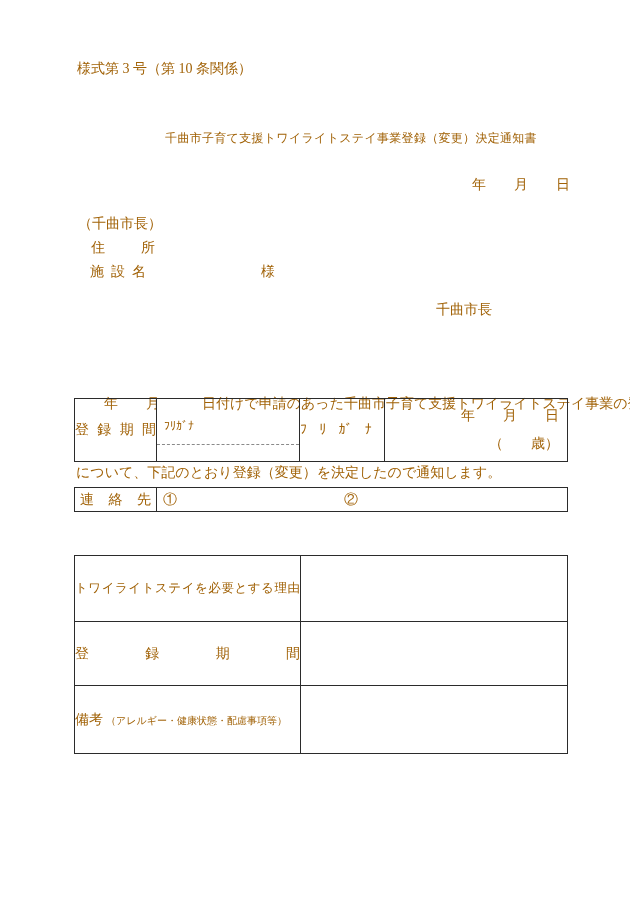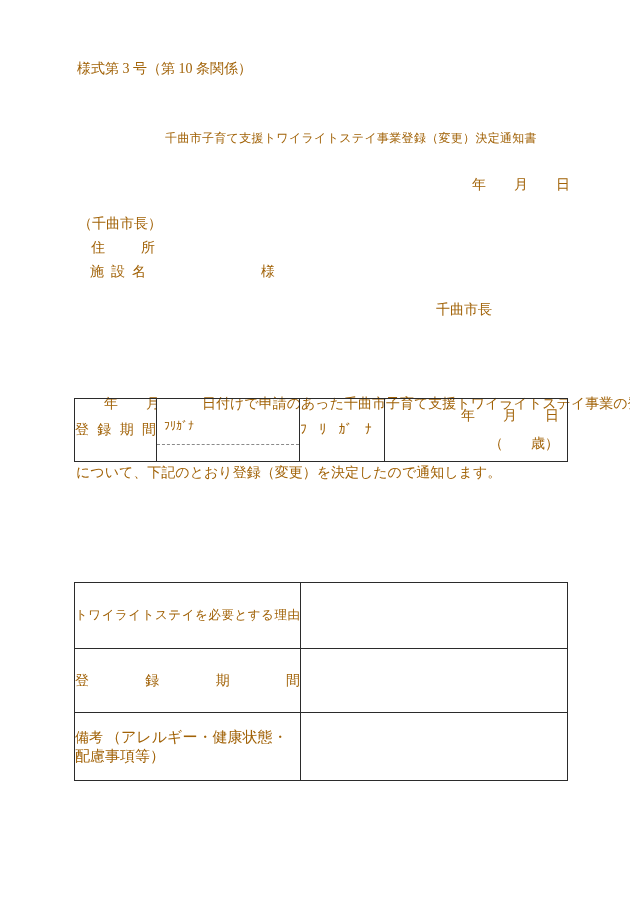--- a/index.html
+++ b/index.html
@@ -22,21 +22,21 @@
   .fname-row{left:74px;top:263px;text-align:center;}
   .fname-label{letter-spacing:7px;}
   .honorific{margin-left:108px;letter-spacing:0;}
   .mayor{left:420px;top:301px;}
   .body-text{left:60px;top:346px;line-height:23px;white-space:pre;}
 
   table.frm{position:absolute;border-collapse:collapse;table-layout:fixed;}
   table.frm td{border:1px solid #2b2b2b;padding:0;vertical-align:middle;overflow:hidden;}
   .t1{left:58px;top:398px;width:493px;}
   .t2{left:58px;top:487px;width:493px;}
-  .t3{left:58px;top:582px;width:493px;}
+  .t3{left:58px;top:555px;width:493px;}
 
   td.jlabel{
     text-align:justify;
     text-align-last:justify;
     padding:0 7px;
   }
   td.pad8{padding:0 8px;}
   .furi-cell{vertical-align:top;}
   .furi-top{
     border-bottom:1px dashed #8a8a8a;
@@ -51,21 +51,21 @@
     display:flex;flex-direction:column;align-items:flex-end;justify-content:center;
     row-gap:10px;height:61px;padding-right:8px;white-space:pre;
   }
   .postal-cell{vertical-align:top;}
   .postal-mark{display:block;padding:5px 0 0 10px;}
   .contact-cell-inner{display:flex;align-items:center;height:22px;padding-left:6px;}
   .contact-2{margin-left:167px;}
 
   td.reason{font-size:12.5px;padding:0 4px;}
   td.remarks-cell{padding:0 0 0 5px;}
-  .rem-note{font-size:15px;margin-left:3px;}
+  .rem-note{font-size:10px;margin-left:3px;}
 </style>
 </head>
 <body>
 
 <div class="page">
 
   <div class="abs form-number">様式第 3 号（第 10 条関係）</div>
 
   <h1 class="abs doc-title">千曲市子育て支援トワイライトステイ事業登録（変更）決定通知書</h1>
 
@@ -110,20 +110,29 @@
     </table>
 
   <table class="frm t2">
     <colgroup>
         <col style="width:82px">
         <col style="width:143px">
         <col style="width:85px">
         <col style="width:183px">
       </colgroup>
     <tbody>
+    <tr style="height:24px;">
+      <td class="jlabel" style="padding:0 5px;">連絡先</td>
+      <td colspan="3">
+        <div class="contact-cell-inner">
+          <span>①</span>
+          <span class="contact-2">②</span>
+        </div>
+      </td>
+    </tr>
   </tbody>
     </table>
 
   <table class="frm t3">
     <colgroup>
         <col style="width:226px">
         <col style="width:267px">
       </colgroup>
     <tbody>
         <tr style="height:66px;">

